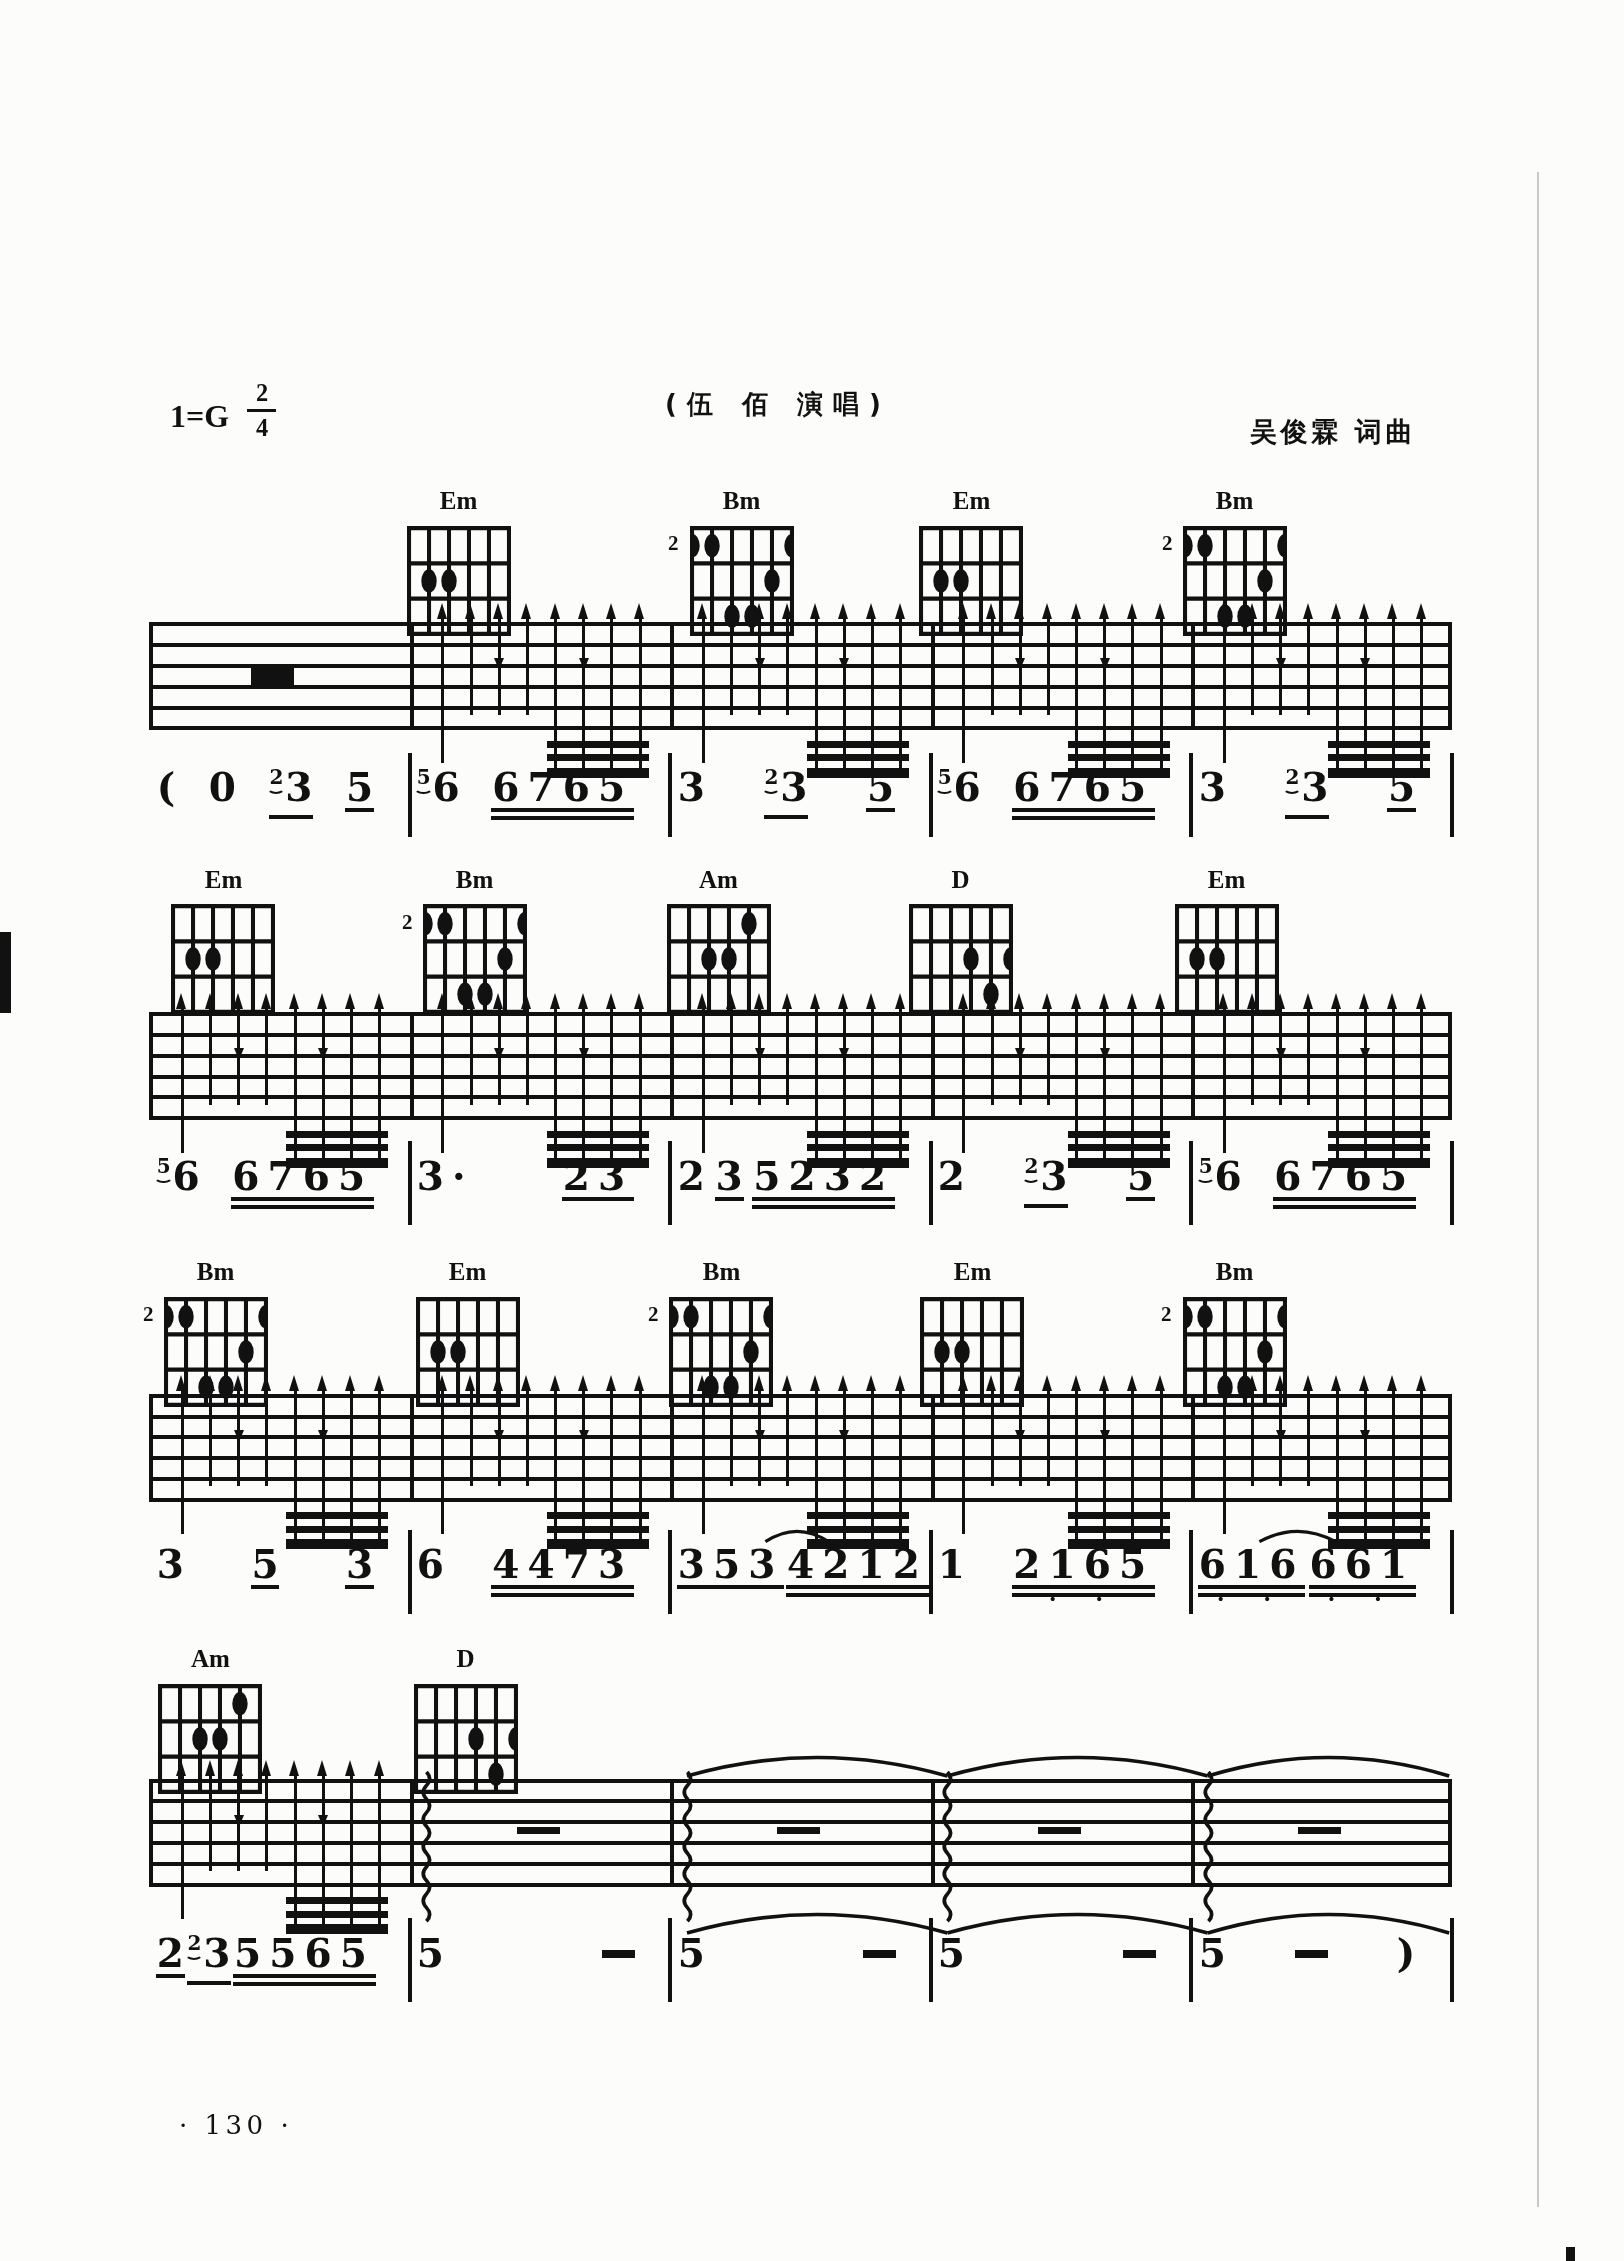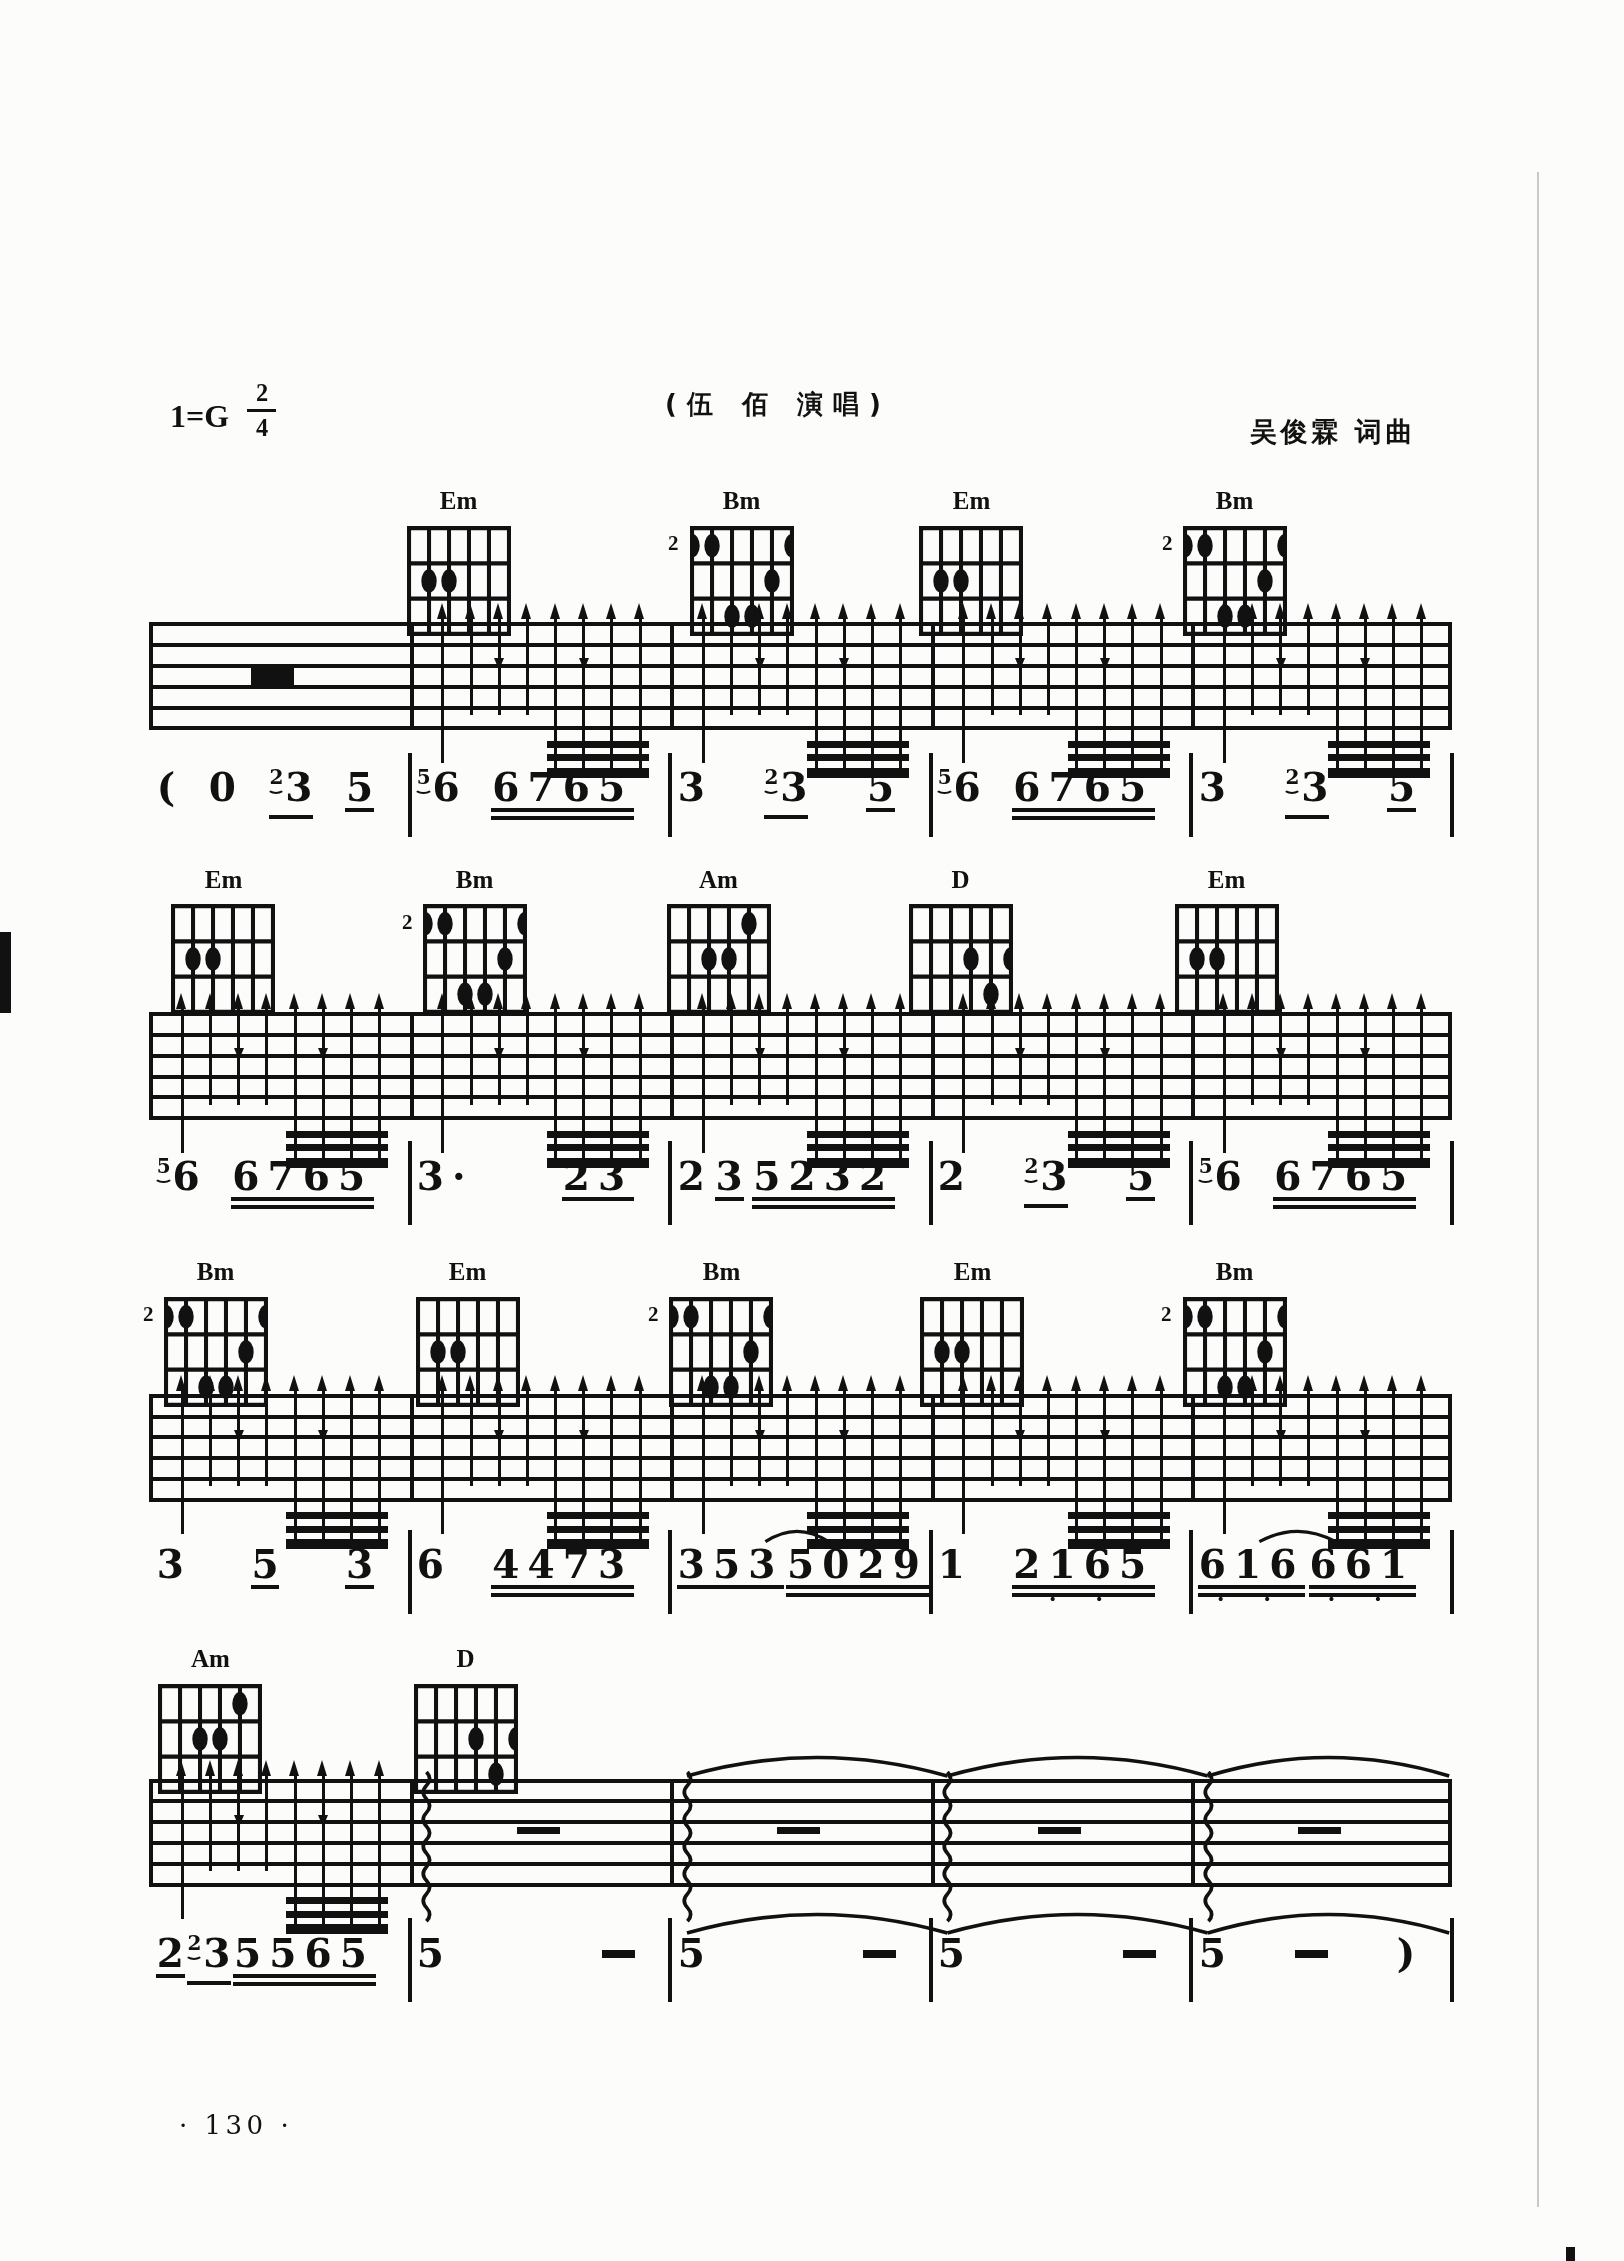--- a/index.html
+++ b/index.html
@@ -680,21 +680,21 @@
         <span class="tok u1">3</span>
       </div>
       <div class="abs" style="left: 408px; top: 1530px; width: 3.6px; height: 84px; background: rgb(17, 17, 17);"></div>
       <div class="abs measure" style="left: 415px; top: 1542px; width: 220px; height: 68px;">
         <span class="tok">6</span>
         <span class="tok ls u2">4473</span>
       </div>
       <div class="abs" style="left: 668px; top: 1530px; width: 3.6px; height: 84px; background: rgb(17, 17, 17);"></div>
       <div class="abs measure" style="left: 676px; top: 1542px; width: 220px; height: 68px;">
         <span class="tok ls u1">353</span>
-        <span class="tok ls u2">5029</span>
+        <span class="tok ls u2">4212</span>
       </div>
       <svg width="66" height="23.5" style="position: absolute; left: 764px; top: 1520px;" viewBox="0 0 145.797 52">
         <path d="M3 48 Q72.9 2 142.8 48" fill="none" stroke="#111111" stroke-width="7"></path>
       </svg>
       <div class="abs" style="left: 929px; top: 1530px; width: 3.6px; height: 84px; background: rgb(17, 17, 17);"></div>
       <div class="abs measure" style="left: 936px; top: 1542px; width: 220px; height: 68px;">
         <span class="tok">1</span>
         <span class="tok ls u2">2165<span class="lowd">· ·</span></span>
       </div>
       <div class="abs" style="left: 1189px; top: 1530px; width: 3.6px; height: 84px; background: rgb(17, 17, 17);"></div>

